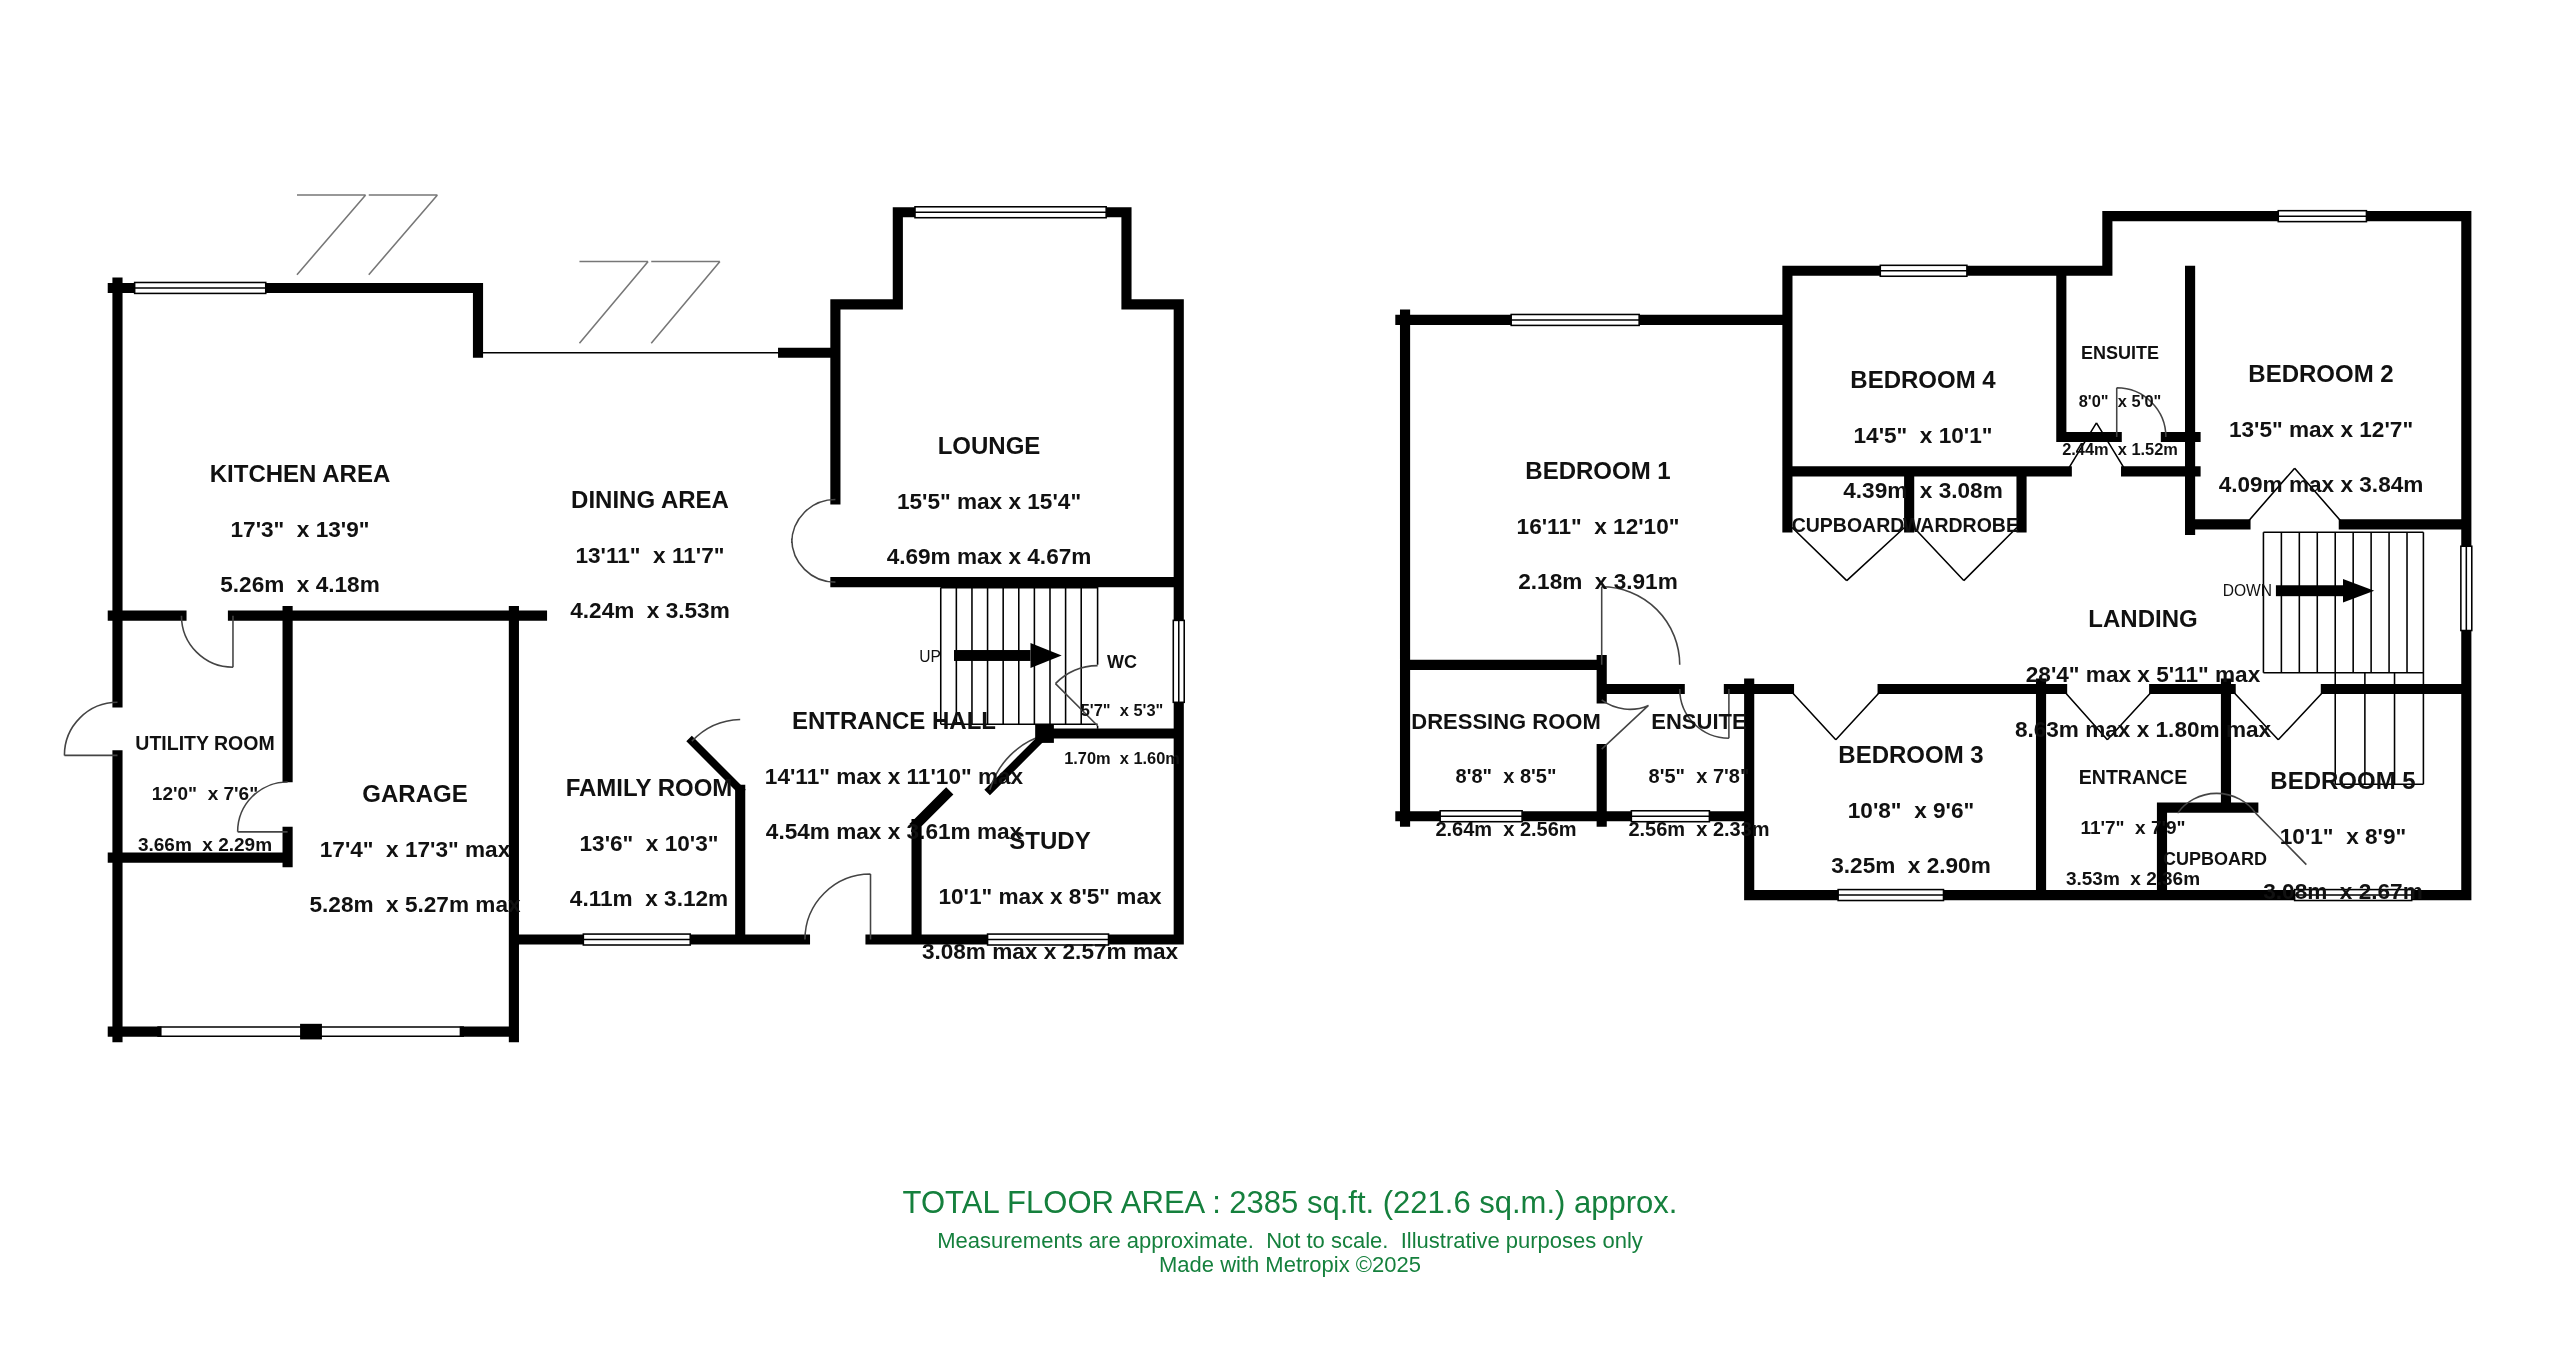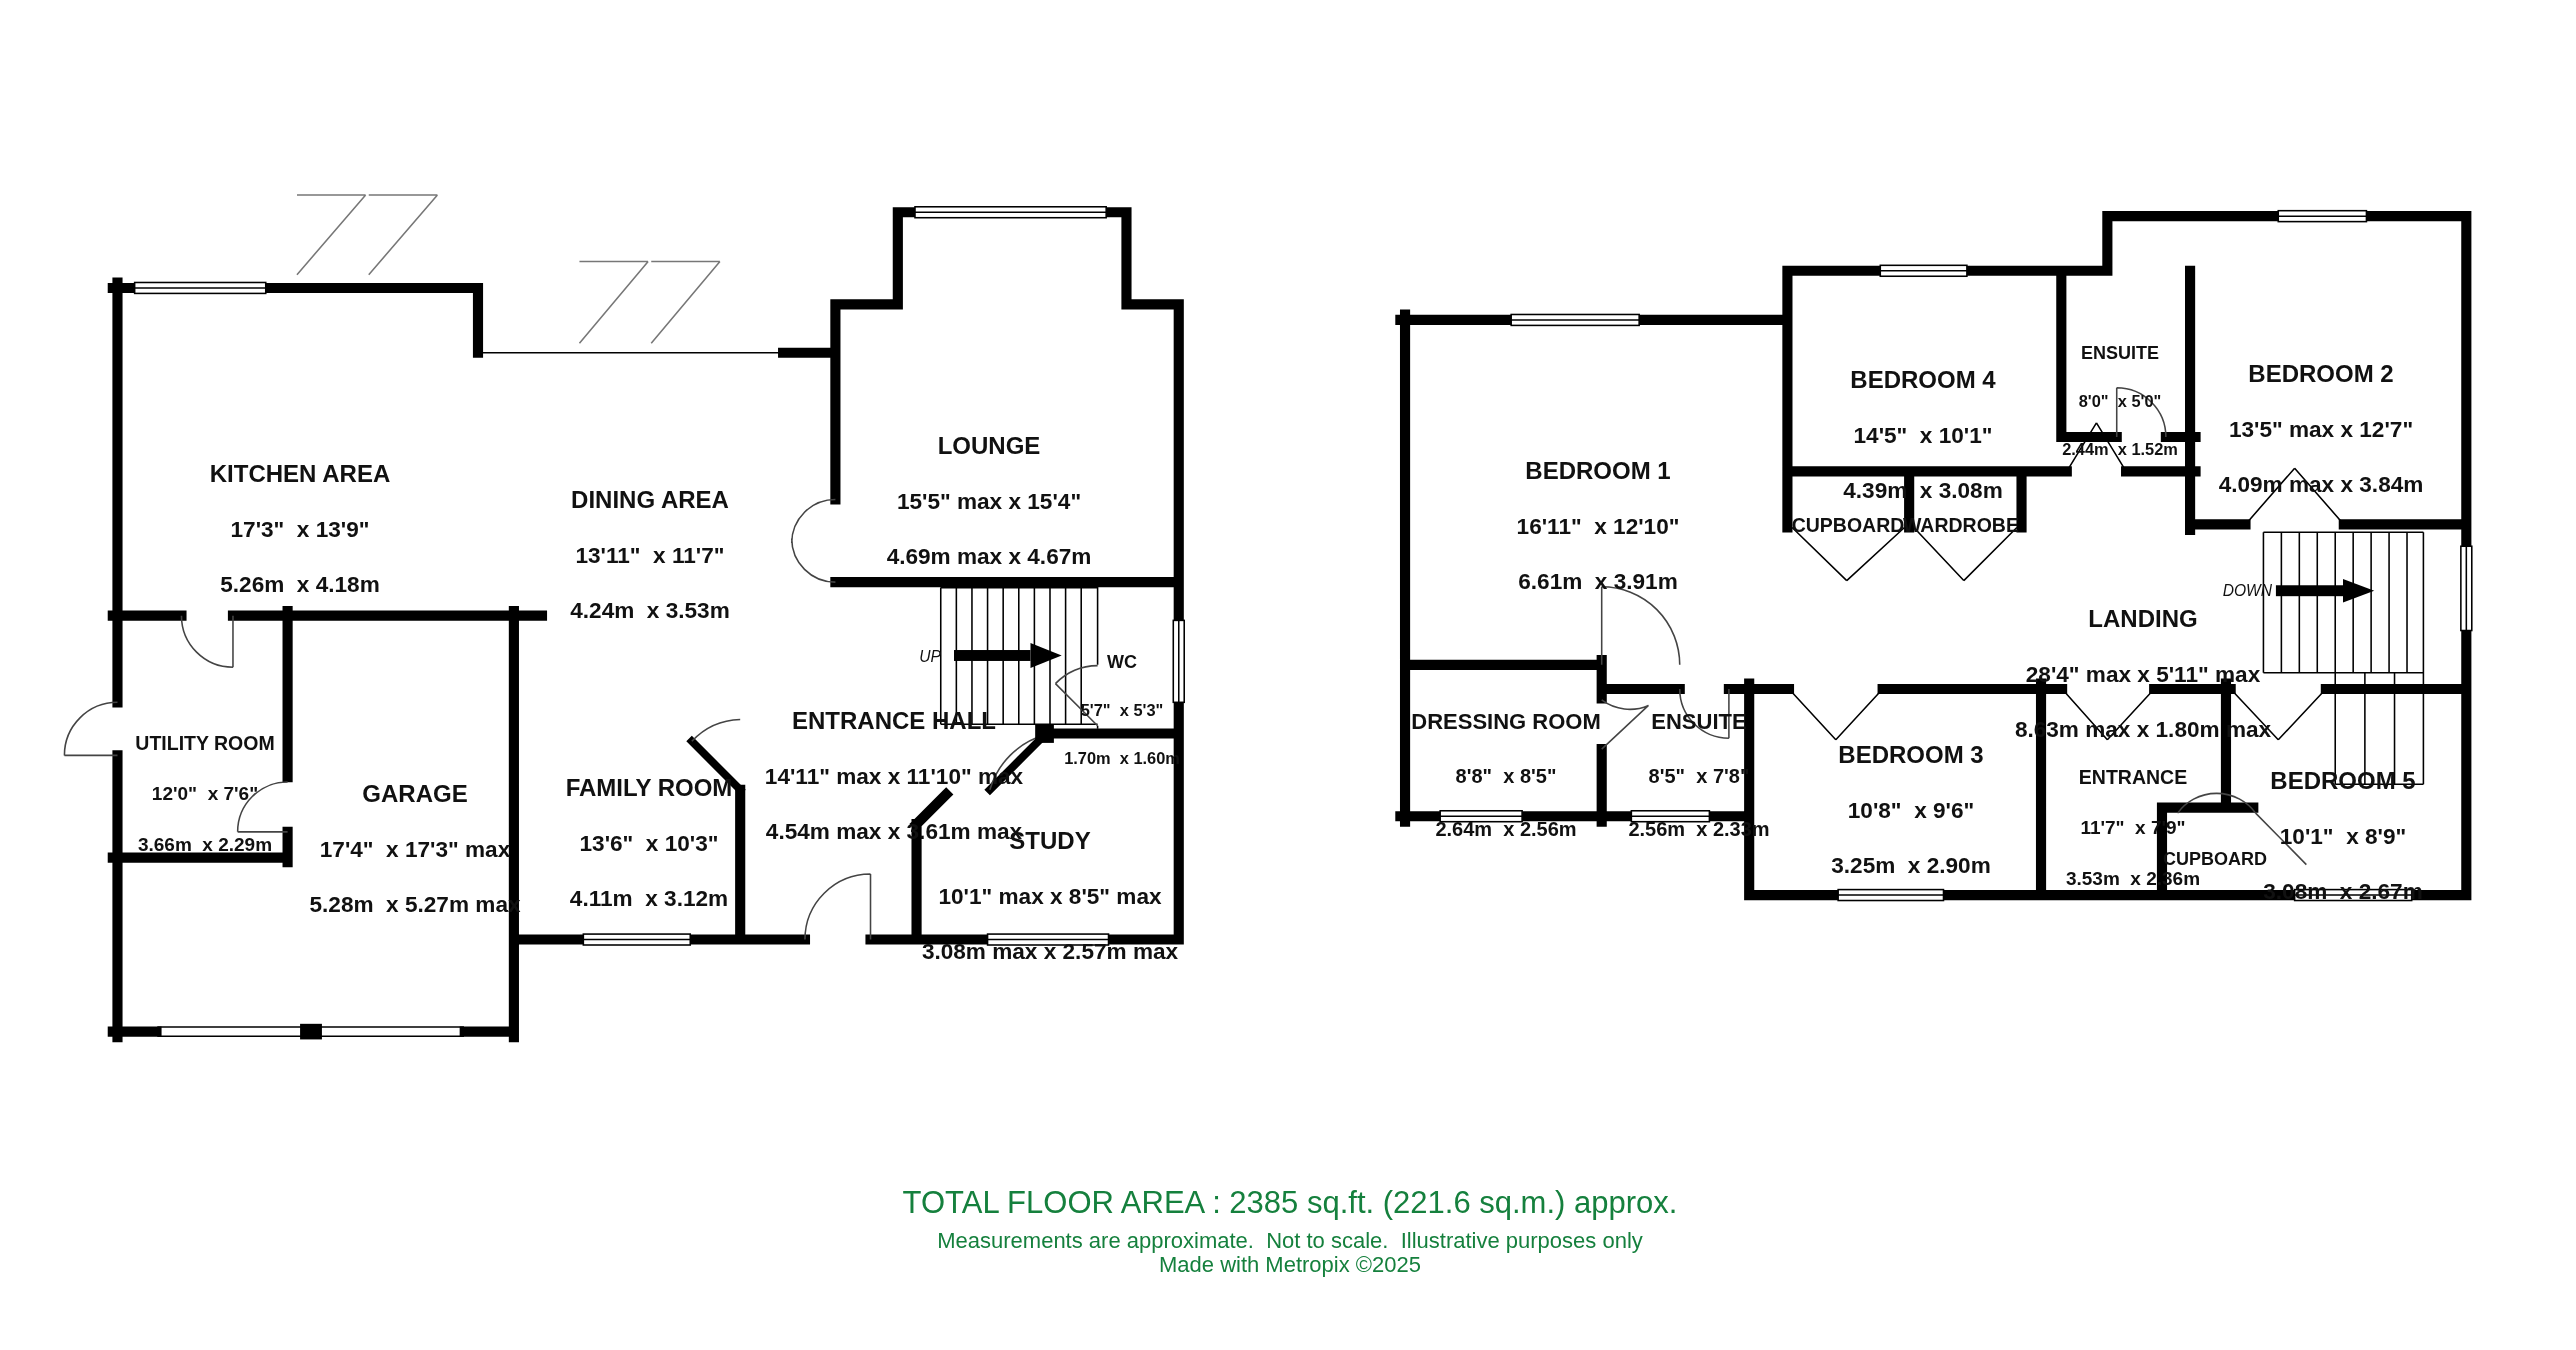--- a/index.html
+++ b/index.html
@@ -9,21 +9,21 @@
   .room{position:absolute;transform:translateX(-50%);text-align:center;font-weight:bold;color:#111;white-space:pre;}
   .room .rn{font-size:24px;line-height:29px;}
   .room .rd{font-size:22.6px;line-height:27px;}
   .room.md .rn{font-size:22px;line-height:26.5px;}
   .room.md .rd{font-size:20px;line-height:25px;}
   .room.sm .rn{font-size:19.5px;line-height:23.4px;}
   .room.sm .rd{font-size:19px;line-height:22.6px;}
   .room.xs .rn{font-size:18px;line-height:21px;}
   .room.xs .rd{font-size:16.4px;line-height:19.5px;}
   .lbl{position:absolute;font-size:15.6px;color:#111;white-space:pre;}
-  .lbl.rt{transform:translateX(-100%);font-style:italic;}
+  .lbl.rt{transform:translateX(-100%);}
   .footer{position:absolute;transform:translateX(-50%);text-align:center;white-space:pre;color:#15803d;}
   .footer.total{font-size:31px;}
   .footer.small{font-size:22px;}
 </style>
 </head>
 <body>
 
 <svg id="plan-canvas" viewBox="0 0 3300 1730">
 
   <g>
@@ -184,21 +184,21 @@
 <div class="room" style="left:1050px;top:798px;">
   <div class="rn">STUDY</div>
   <div class="rd">10'1" max x 8'5" max</div>
   <div class="rd">3.08m max x 2.57m max</div>
 </div>
 <div class="lbl rt" style="left:941px;top:648px;">UP</div>
 
 <div class="room" style="left:1598px;top:428px;">
   <div class="rn">BEDROOM 1</div>
   <div class="rd">16'11"  x 12'10"</div>
-  <div class="rd">6.61m  x 3.91m</div>
+  <div class="rd">2.18m  x 3.91m</div>
 </div>
 <div class="room" style="left:1923px;top:337px;">
   <div class="rn">BEDROOM 4</div>
   <div class="rd">14'5"  x 10'1"</div>
   <div class="rd">4.39m  x 3.08m</div>
 </div>
 <div class="room xs" style="left:2120px;top:315px;">
   <div class="rn">ENSUITE</div>
   <div class="rd">8'0"  x 5'0"</div>
   <div class="rd">2.44m  x 1.52m</div>

